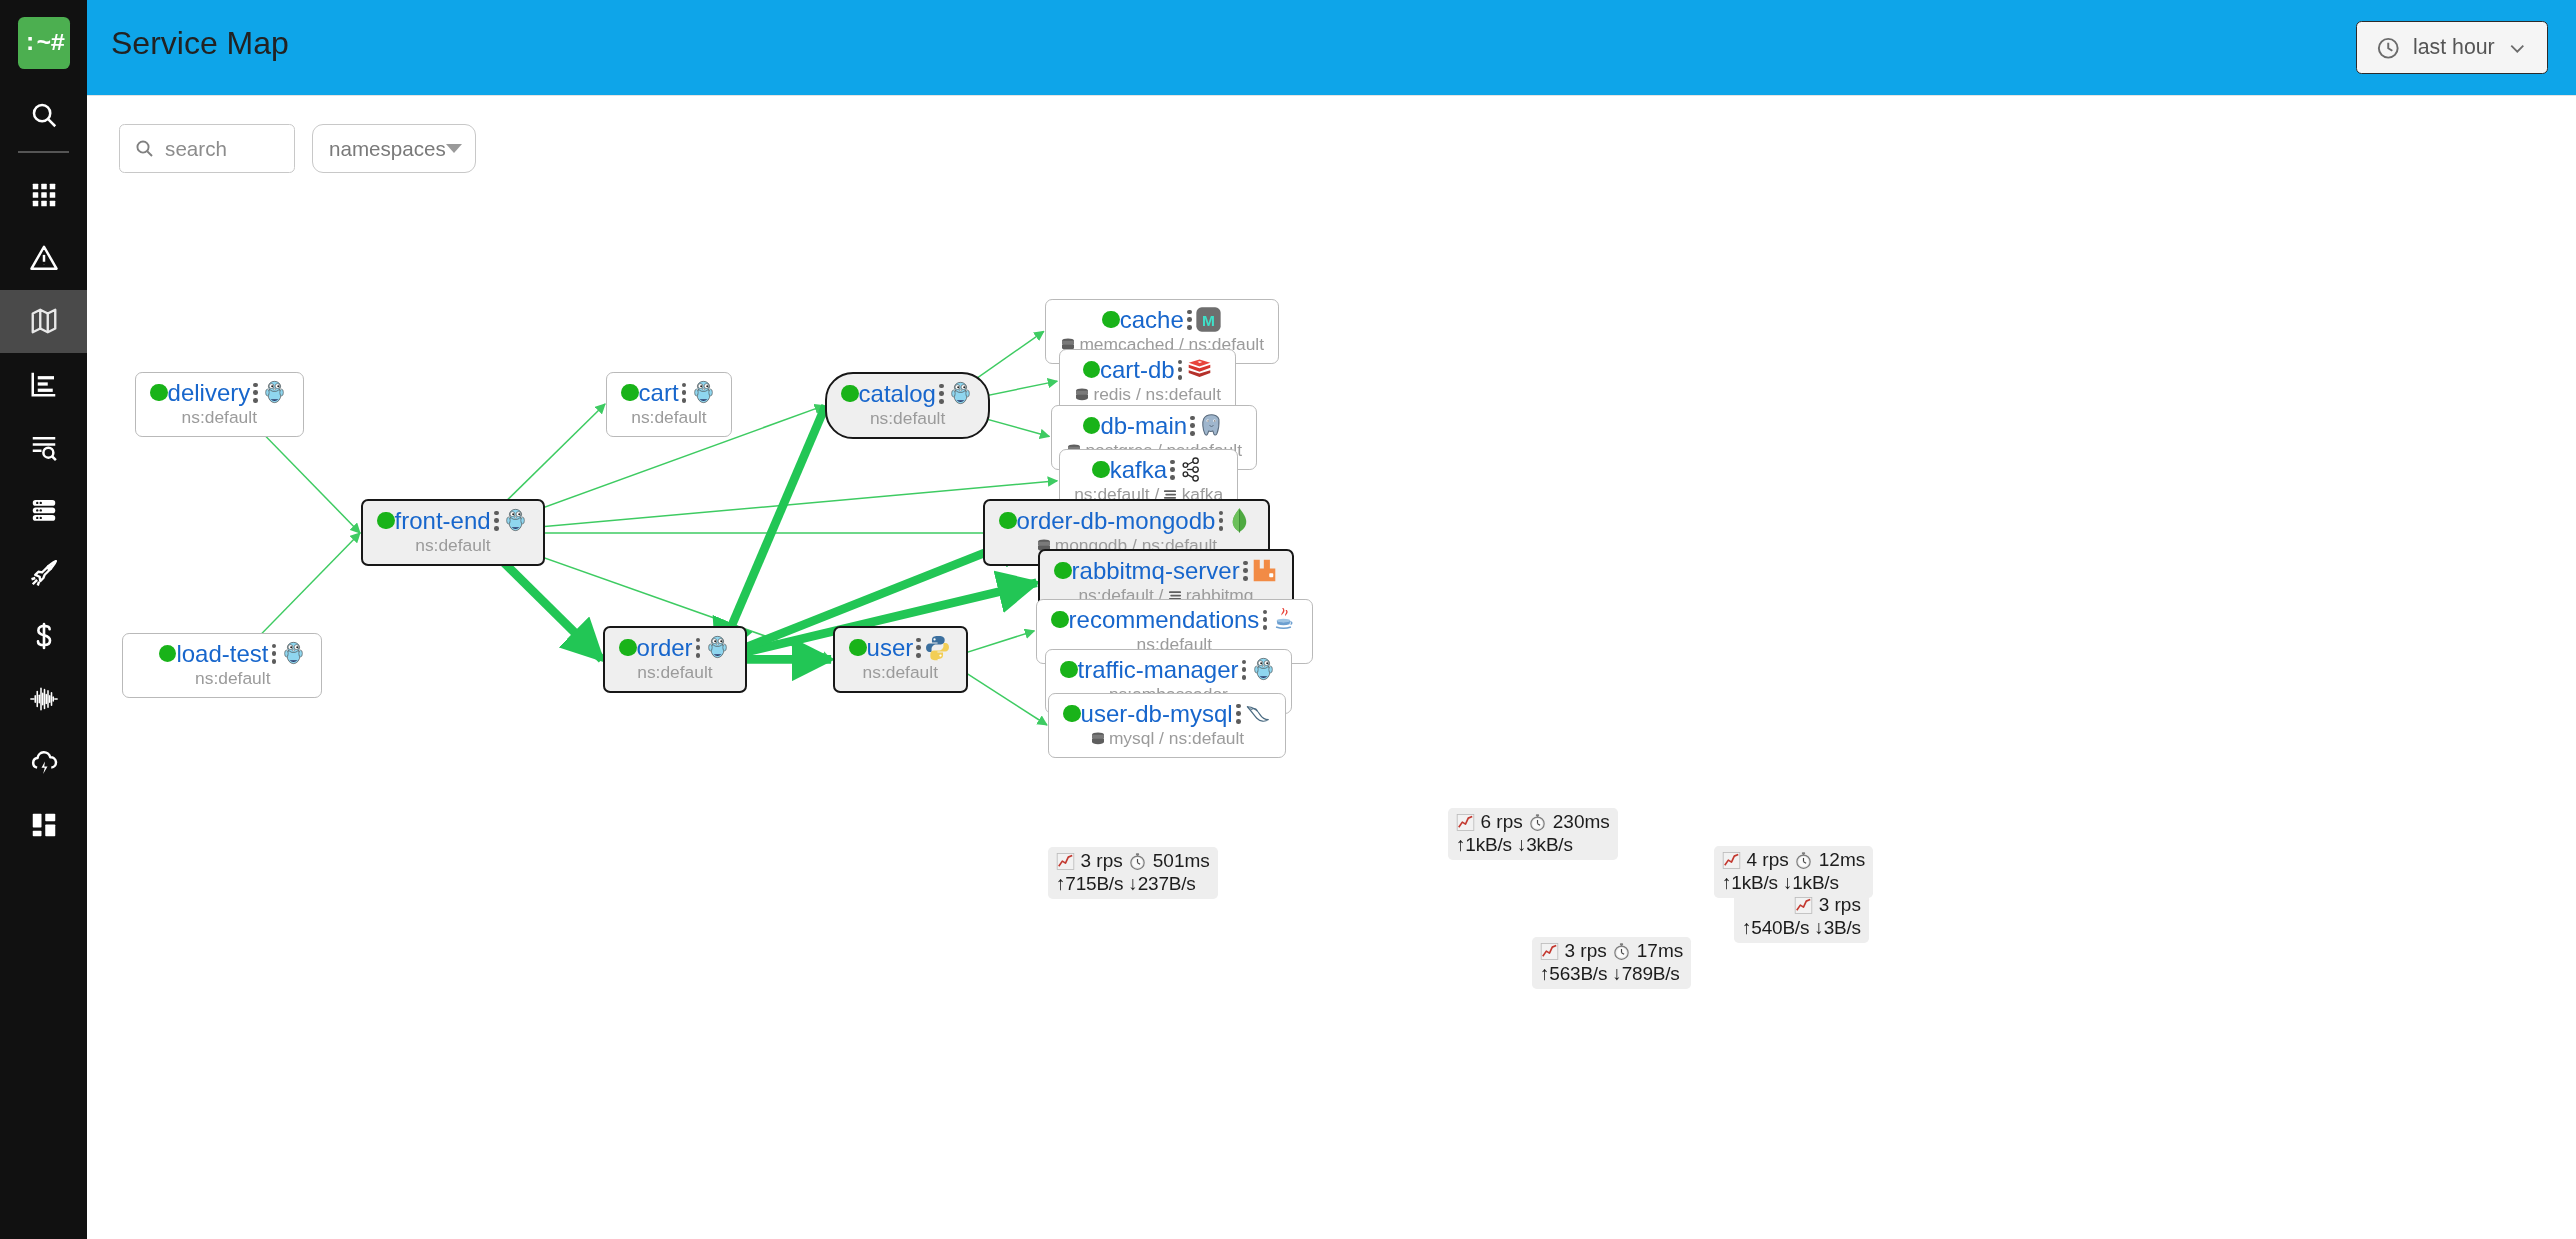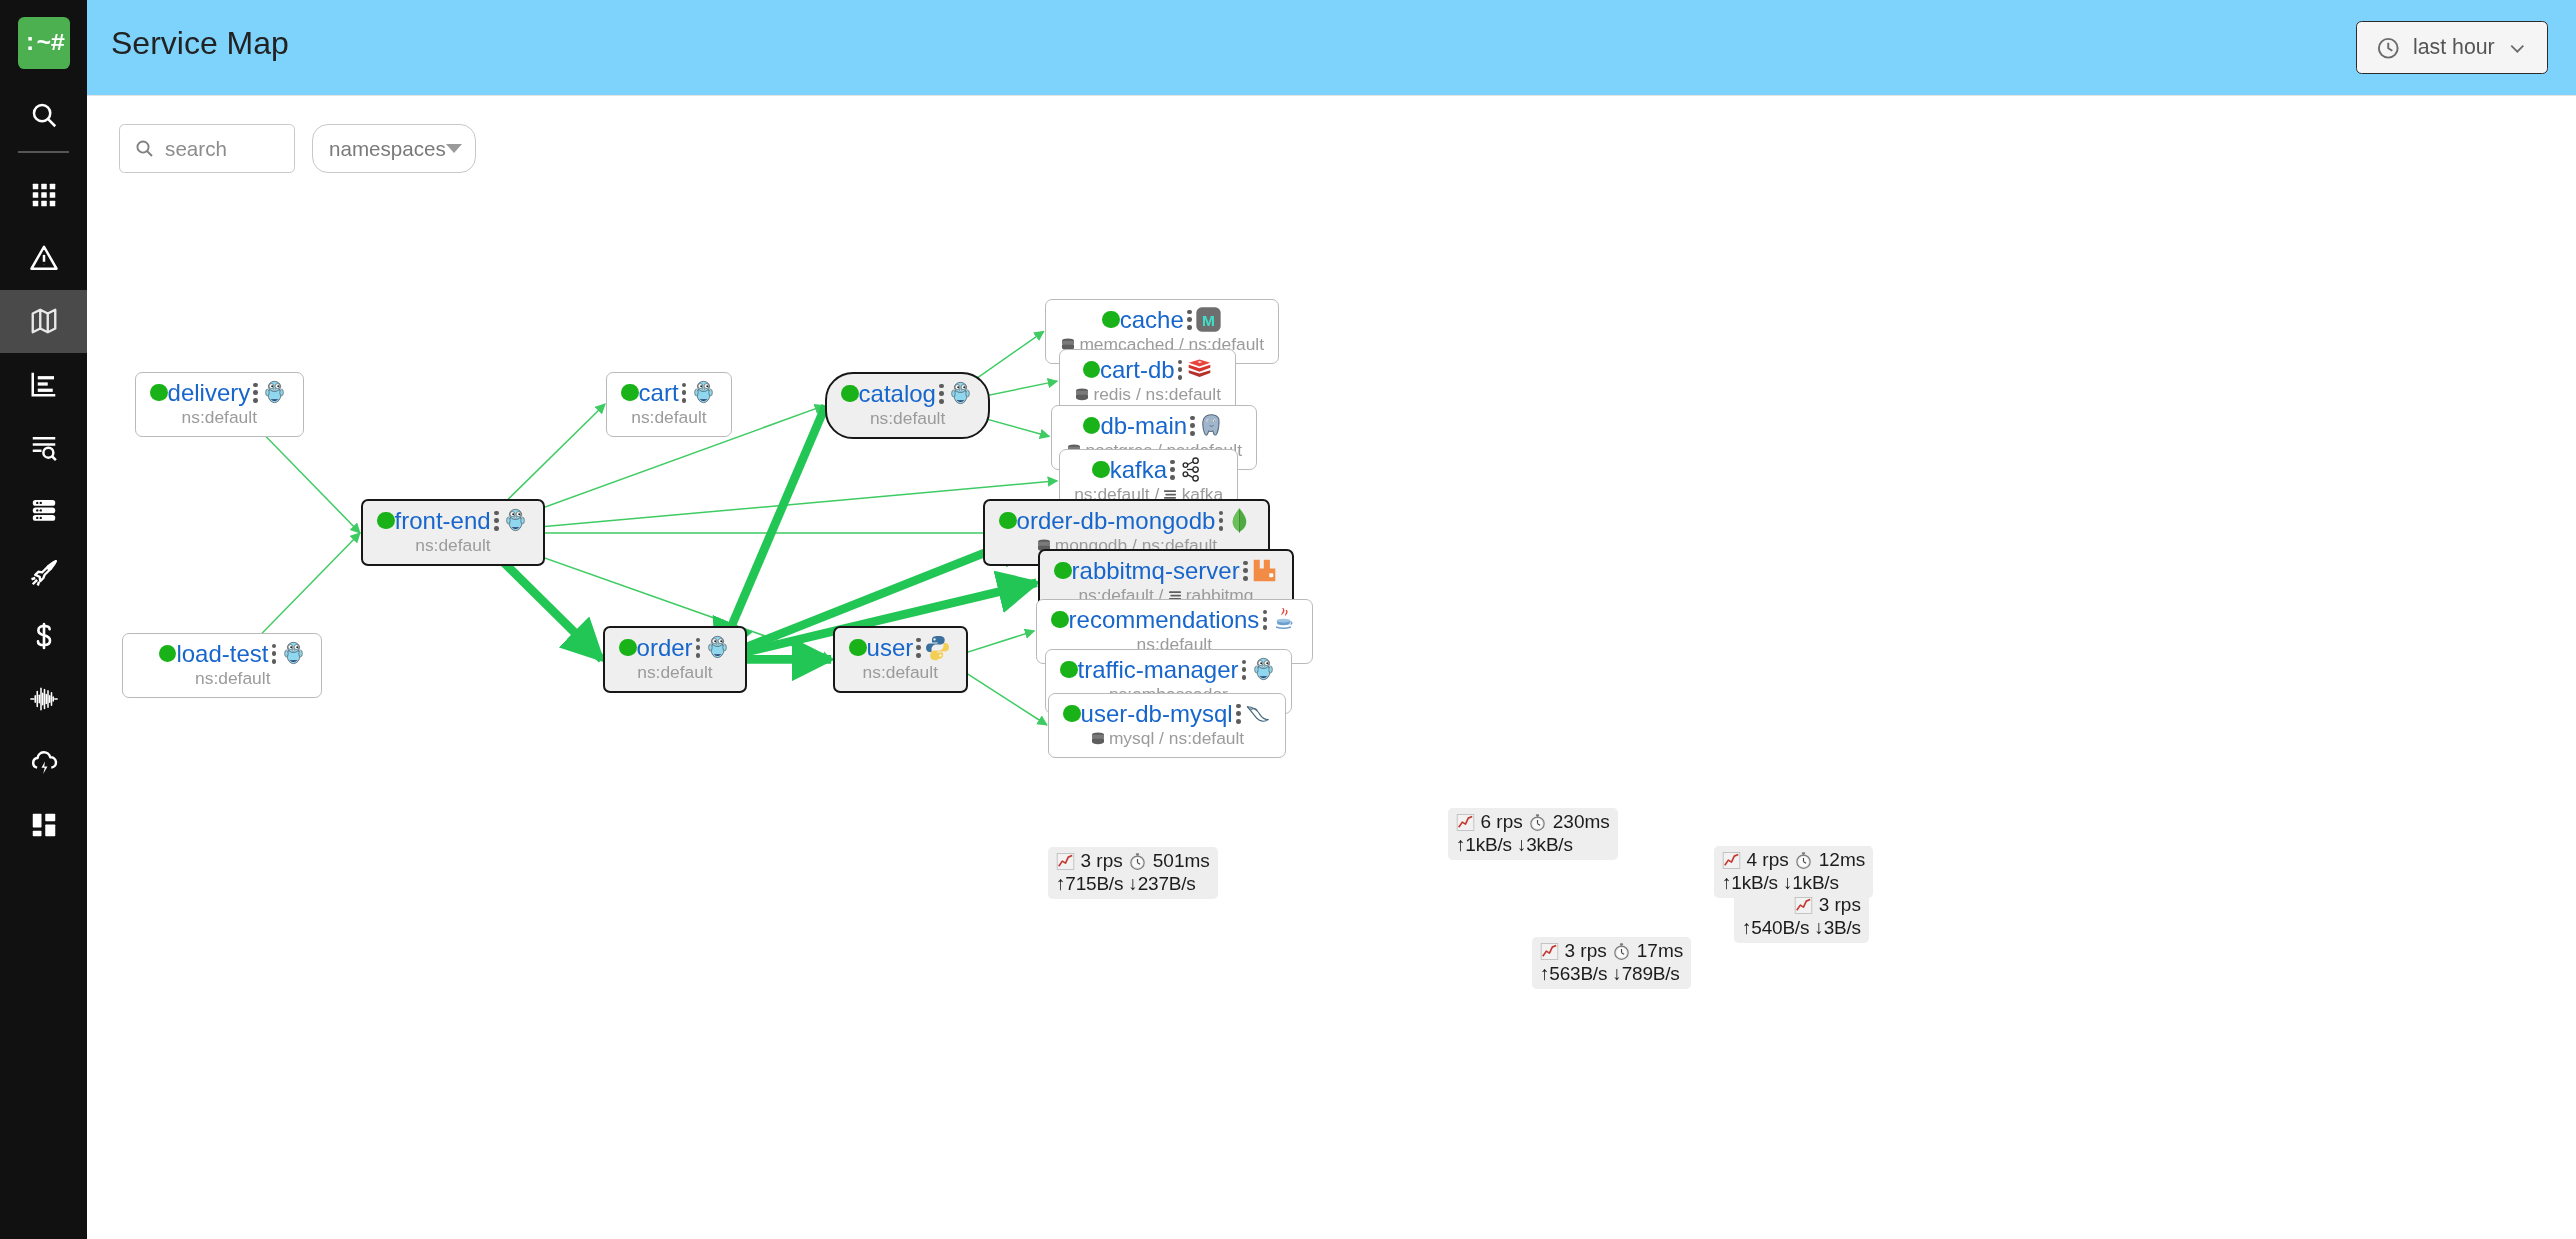--- a/index.html
+++ b/index.html
@@ -34,21 +34,21 @@
   #rail .rail-btn svg { width: 30px; height: 30px; display:block; }
   #rail .divider {
     width: 51px; height: 1.6px; background: #555; margin: 4.7px 0 11px 0;
   }
   #rail .spacer-top { height: 14.2px; }
 
   
   #header {
     position: absolute; left: 87px; top: 0;
     width: 2489px; height: 96px;
-    background: #7dd3fc;
+    background: #0ea5e9;
     border-bottom: 0.8px solid #e3e3e3;
   }
   #page-title {
     position: absolute; left: 24px; top: 25px;
     font-size: 32px; color: #222; font-weight: normal;
   }
   #timerange {
     position: absolute; right: 28px; top: 21.3px;
     height: 53px; padding: 16px 19px;
     border: 1.2px solid #2b2b2b; border-radius: 5.5px;
@@ -75,21 +75,21 @@
   .search-box input {
     border: none; outline: none; font-size: 20.6px; color: #555;
     font-family: "Liberation Sans", sans-serif; width: 100%;
     background: transparent;
   }
   .search-box input::placeholder { color: #8c8c8c; }
 
   .ns-select {
     position: absolute; left: 225px; top: 28px;
     width: 164px; height: 49px;
-    border: 1.1px solid #c8c8c8; border-radius: 16px; background: #fff;
+    border: 1.1px solid #c8c8c8; border-radius: 11px; background: #fff;
     display: flex; align-items: center; justify-content: space-between;
     padding: 4px 16px; cursor: pointer;
     font-size: 20.6px; color: #7a7a7a;
   }
   .caret-down {
     width: 0; height: 0; border-left: 8.7px solid transparent;
     border-right: 8.7px solid transparent; border-top: 9.5px solid #9a9a9a;
   }
 
   #filters {

